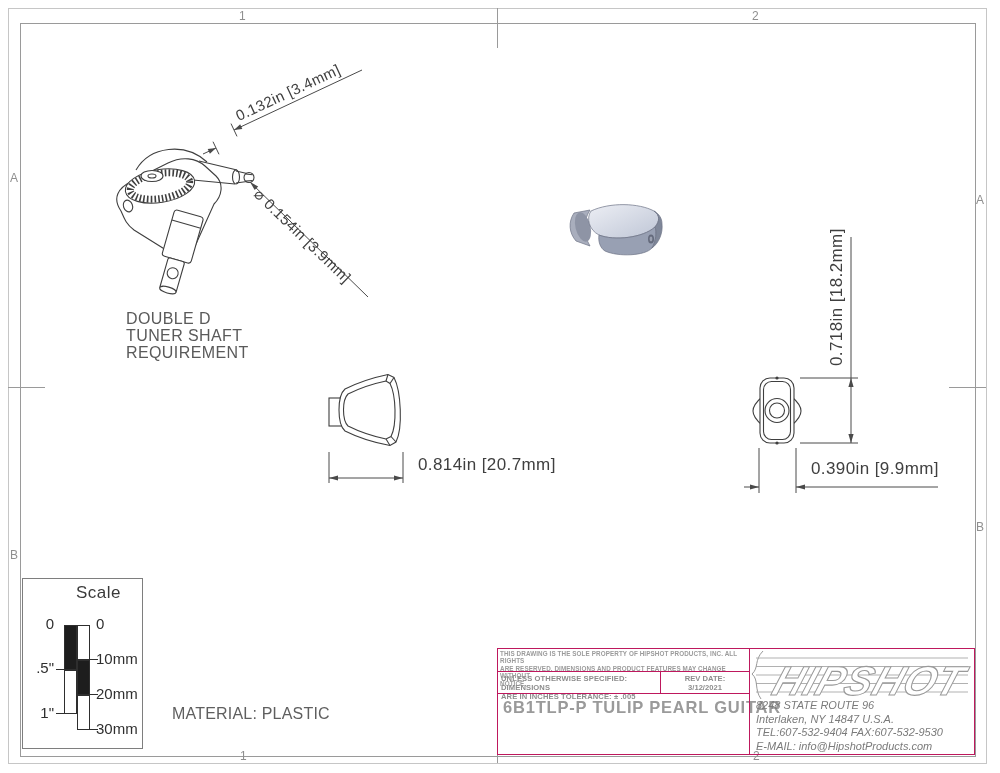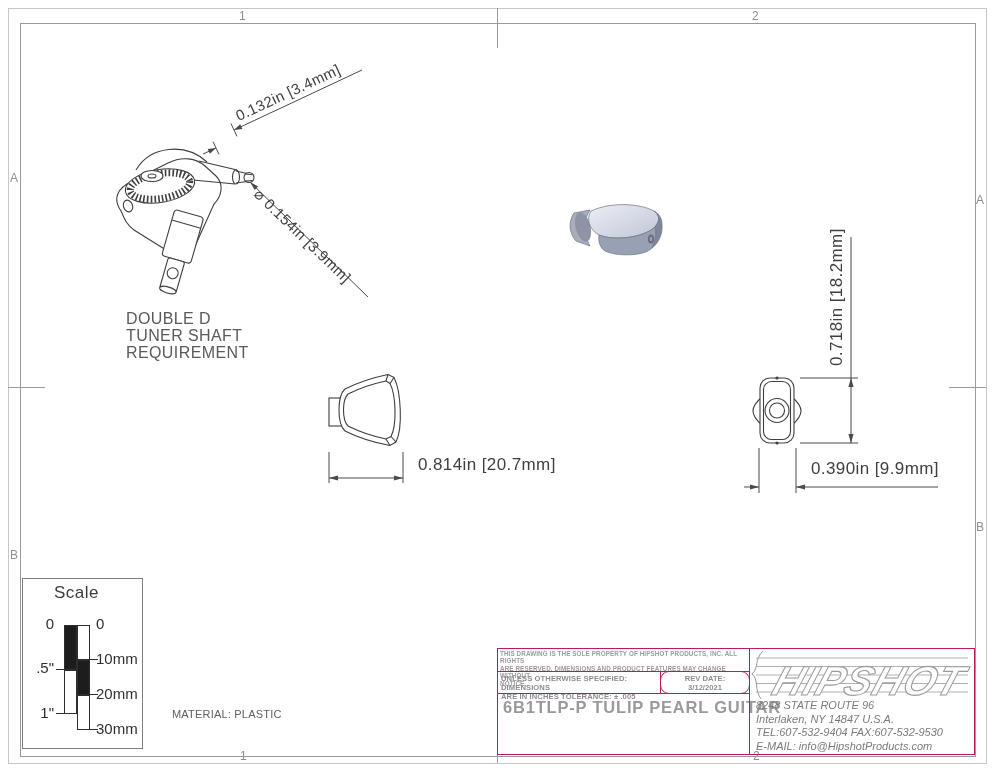--- a/index.html
+++ b/index.html
@@ -12,29 +12,29 @@
   .outer-border{left:8px;top:8px;width:977px;height:754px;border:1px solid #c6c6c6;}
   .inner-frame{left:20px;top:23px;width:954px;height:732px;border:1px solid #9a9a9a;}
   .zone-label{font-size:12px;color:#8f8f8f;line-height:12px;}
   .ztick{background:#9a9a9a;}
   
   .dim{font-size:15px;color:#3f3f3f;letter-spacing:.4px;white-space:nowrap;line-height:16px;}
   .dim.big{font-size:17px;line-height:18px;}
   .note{font-size:16px;color:#5a5a5a;letter-spacing:.4px;line-height:17px;white-space:nowrap;margin-left:20px;}
   
   .scale-box{left:22px;top:578px;width:119px;height:169px;border:1px solid #7e7e7e;}
-  .scale-title{left:8px;top:583px;width:137px;text-align:center;font-size:17px;color:#3a3a3a;letter-spacing:.5px;}
+  .scale-title{left:30px;top:583px;width:137px;text-align:center;font-size:17px;color:#3a3a3a;letter-spacing:.5px;}
   .bar{border:1px solid #2e2e2e;box-sizing:border-box;}
   .bar.black{background:#1d1d1d;}
   .bar.white{background:#ffffff;}
   .tick{background:#2e2e2e;height:1px;width:8px;}
   .scale-lab{font-size:15px;color:#2f2f2f;line-height:15px;white-space:nowrap;}
   .ra{text-align:right;}
   
-  .mat{font-size:11px;color:#5f5f5f;letter-spacing:.2px;line-height:14px;white-space:nowrap;}
+  .mat{font-size:16px;color:#5f5f5f;letter-spacing:.2px;line-height:14px;white-space:nowrap;}
   
   .tb-cell{box-sizing:border-box;border:1px solid #be185d;font-weight:bold;}
   .tb-legal{font-size:6.3px;color:#9b9b9b;line-height:7.4px;letter-spacing:.1px;}
   .tb-spec{font-size:7.6px;color:#8d8d8d;line-height:9px;letter-spacing:.1px;}
   .tb-rev{font-size:7.6px;color:#8d8d8d;line-height:9px;text-align:center;}
   .tb-part{font-size:16.5px;color:#9a9a9a;letter-spacing:.8px;line-height:20px;white-space:nowrap;}
   .addr{font-size:11px;font-style:italic;color:#7b7b7b;line-height:13px;white-space:nowrap;text-align:left;width:222px;left:756px;}
   svg{position:absolute;left:0;top:0;}
   .txt-layer{z-index:3;}
 </style>
@@ -215,21 +215,21 @@
       <div>ARE RESERVED. DIMENSIONS AND PRODUCT FEATURES MAY CHANGE WITHOUT</div>
       <div>NOTICE.</div>
     </div>
   </div>
   <div class="abs tb-cell" style="left:497px;top:671px;width:164px;height:23px;">
     <div class="tb-spec" style="padding:2px 3px;">
       <div>UNLESS OTHERWISE SPECIFIED: DIMENSIONS</div>
       <div>ARE IN INCHES TOLERANCE:  ± .005</div>
     </div>
   </div>
-  <div class="abs tb-cell" style="left:660px;top:671px;width:90px;height:23px;border-radius:9px;">
+  <div class="abs tb-cell" style="left:660px;top:671px;width:90px;height:23px;">
     <div class="tb-rev" style="padding:2px 0;">
       <div>REV DATE:</div>
       <div>3/12/2021</div>
     </div>
   </div>
   <div class="abs tb-cell" style="left:497px;top:693px;width:253px;height:62px;">
     <div class="tb-part" style="padding:3px 5px;">
       <div>6B1TLP-P TULIP PEARL GUITAR</div>
     </div>
   </div>

